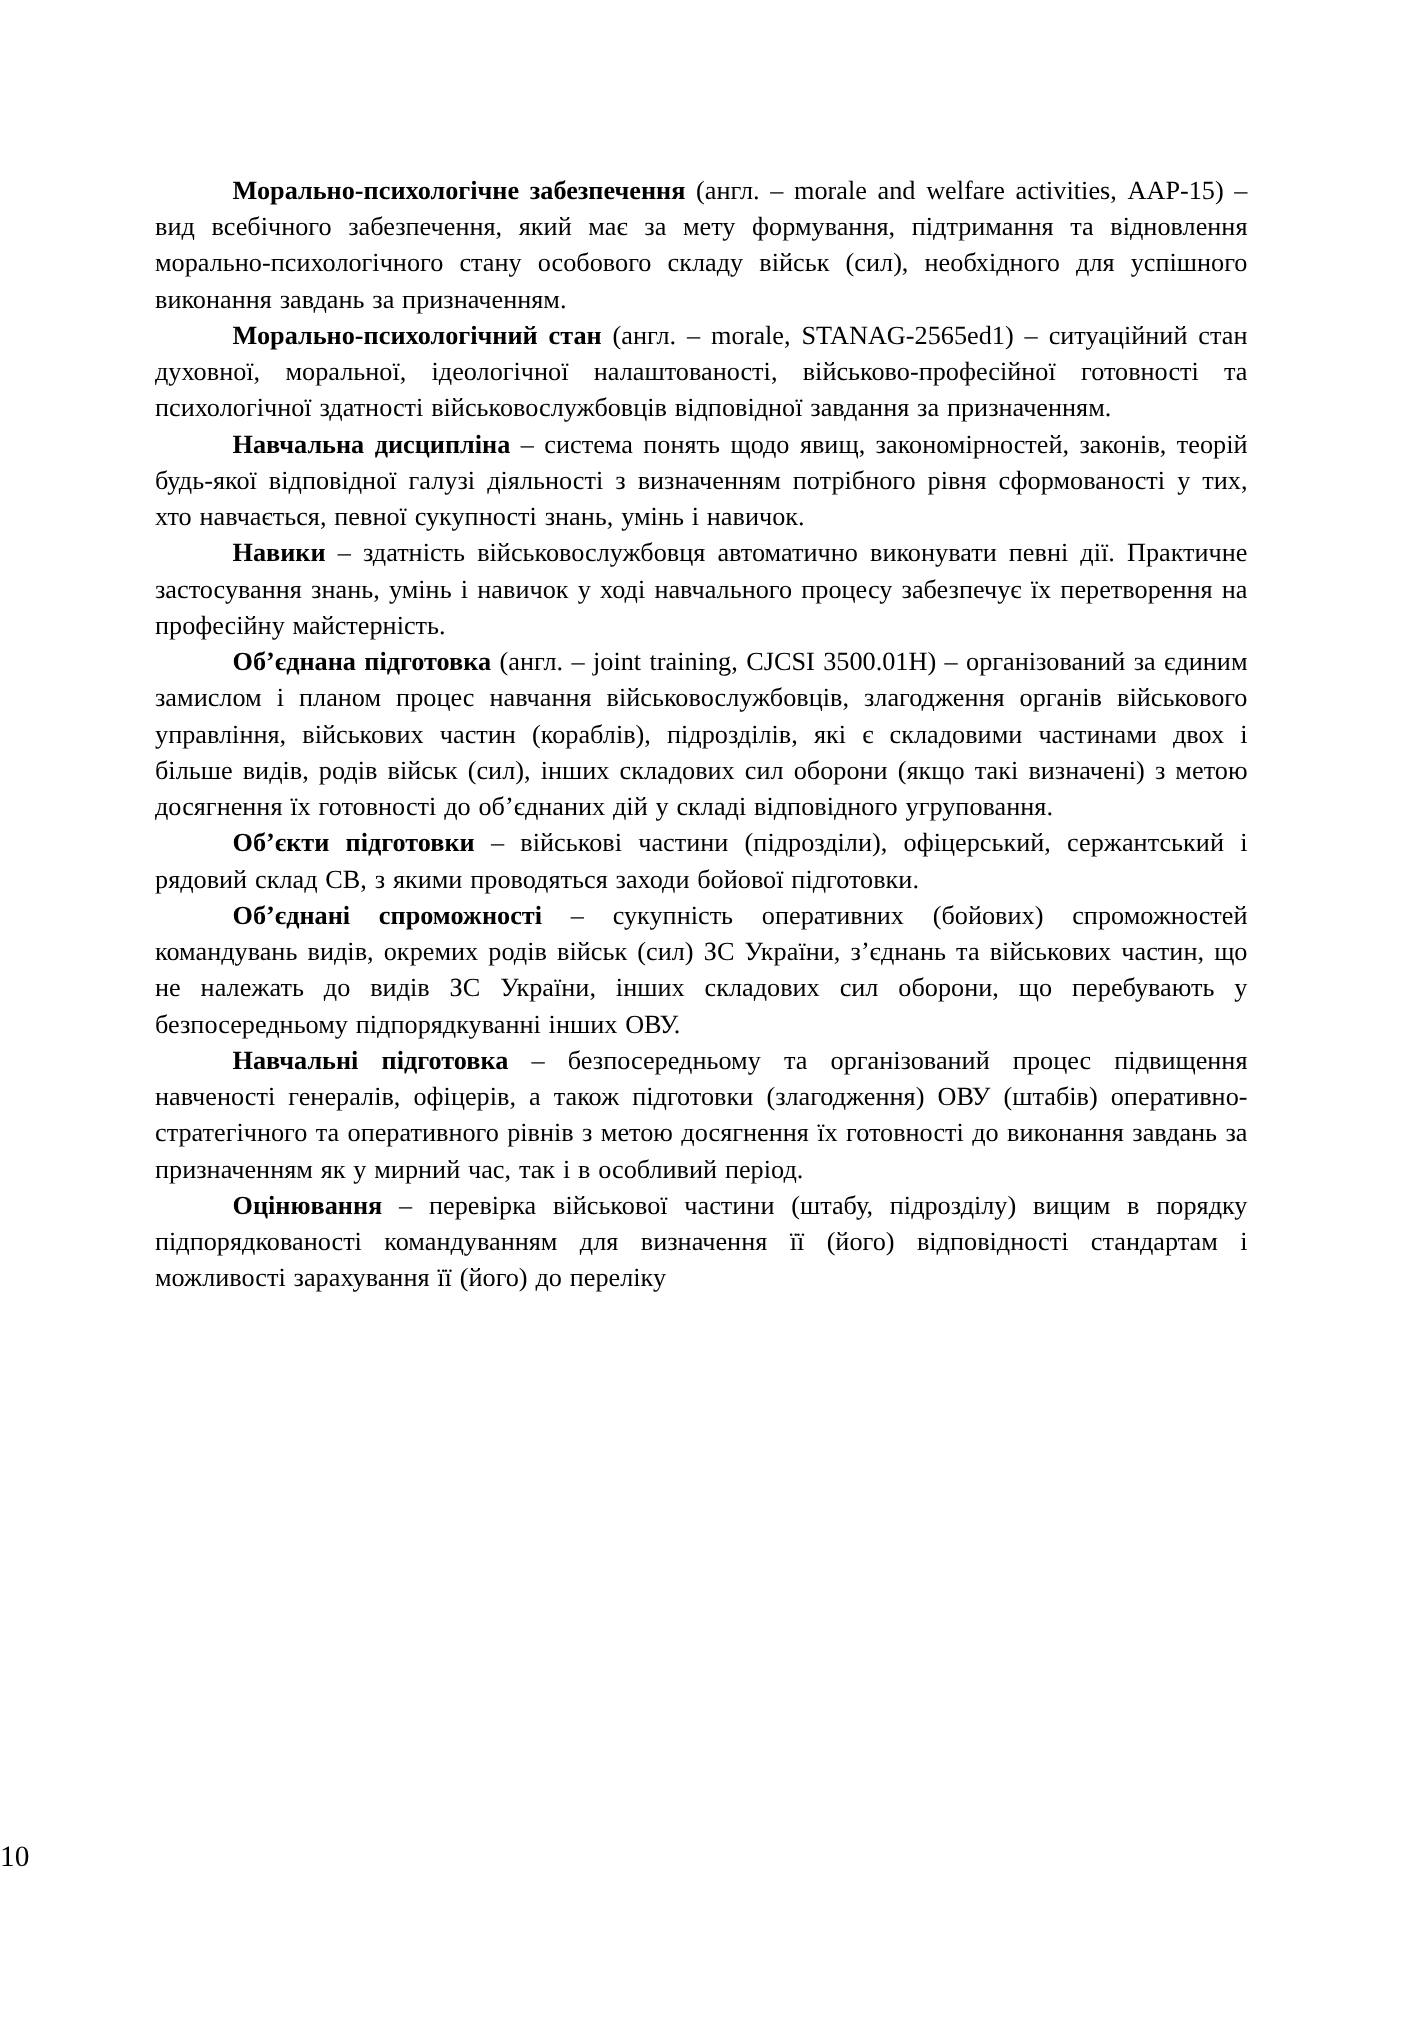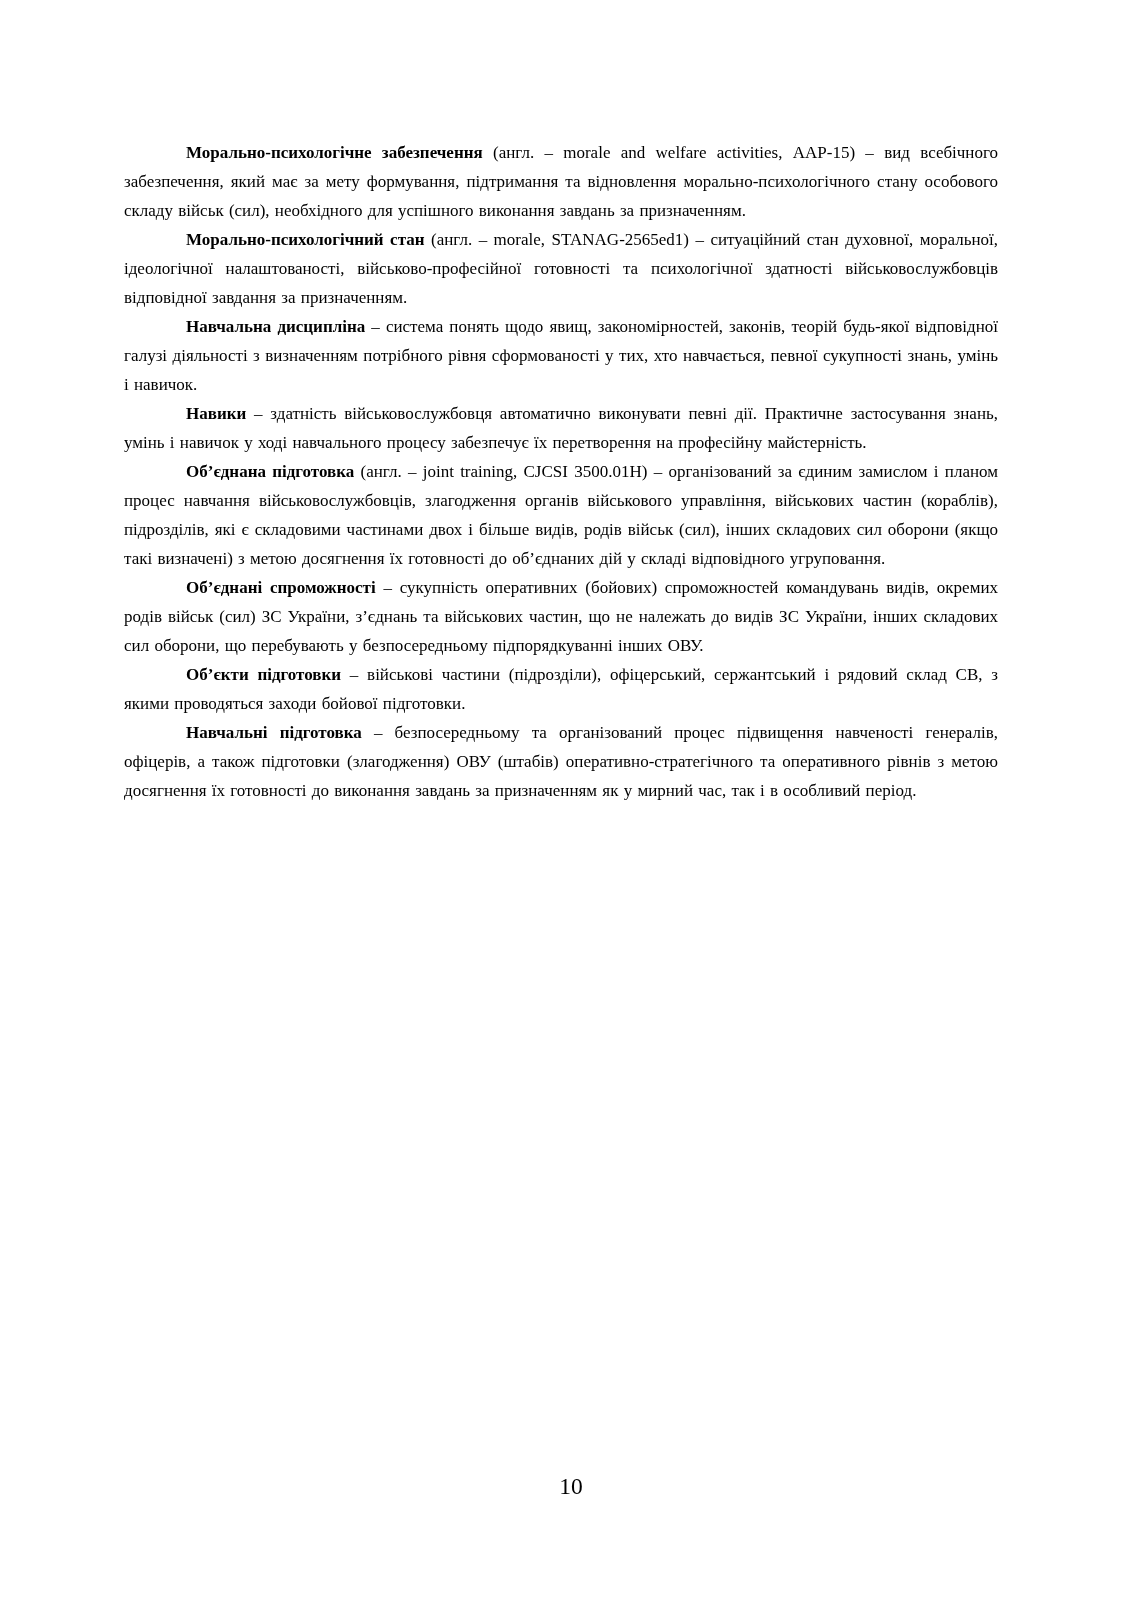--- a/index.html
+++ b/index.html
@@ -17,35 +17,35 @@
       overflow: hidden;
     }
     .content {
       position: absolute;
       left: 124px;
       top: 138px;
       width: 874px;
     }
     .para {
       margin: 0;
-      font-size: 17px;
+      font-size: 21px;
       line-height: 29px;
       text-align: justify;
       text-indent: 62px;
       word-spacing: 1px;
     }
     .term {
       font-weight: bold;
     }
     .page-number {
       position: absolute;
       left: 0;
       top: 1472px;
       width: 100%;
-      text-align: center;
+      text-align: left;
       font-size: 23.5px;
       line-height: 29px;
     }
   </style>
 </head>
 <body>
 
 <div class="page">
   <div class="content">
 
@@ -54,23 +54,24 @@
     <p class="para"><span class="term">Морально-психологічний стан</span><span> (англ. – morale, STANAG-2565ed1) – ситуаційний стан духовної, моральної, ідеологічної налаштованості, військово-професійної готовності та психологічної здатності військовослужбовців відповідної завдання за призначенням.</span></p>
 
     <p class="para"><span class="term">Навчальна дисципліна</span><span> – система понять щодо явищ, закономірностей, законів, теорій будь-якої відповідної галузі діяльності з визначенням потрібного рівня сформованості у тих, хто навчається, певної сукупності знань, умінь і навичок.</span></p>
 
     <p class="para"><span class="term">Навики</span><span> – здатність військовослужбовця автоматично виконувати певні дії. Практичне застосування знань, умінь і навичок у ході навчального процесу забезпечує їх перетворення на професійну майстерність.</span></p>
 
 
 
     <p class="para"><span class="term">Об’єднана підготовка</span><span> (англ. – joint training, CJCSI 3500.01Н) – організований за єдиним замислом і планом процес навчання військовослужбовців, злагодження органів військового управління, військових частин (кораблів), підрозділів, які є складовими частинами двох і більше видів, родів військ (сил), інших складових сил оборони (якщо такі визначені) з метою досягнення їх готовності до об’єднаних дій у складі відповідного угруповання.</span></p>
 
+    <p class="para"><span class="term">Об’єкти підготовки</span><span> – військові частини (підрозділи), офіцерський, сержантський і рядовий склад СВ, з якими проводяться заходи бойової підготовки.</span></p>
+
     <p class="para"><span class="term">Об’єднані спроможності</span><span> – сукупність оперативних (бойових) спроможностей командувань видів, окремих родів військ (сил) ЗС України, з’єднань та військових частин, що не належать до видів ЗС України, інших складових сил оборони, що перебувають у безпосередньому підпорядкуванні інших ОВУ.</span></p>
-
-    <p class="para"><span class="term">Об’єкти підготовки</span><span> – військові частини (підрозділи), офіцерський, сержантський і рядовий склад СВ, з якими проводяться заходи бойової підготовки.</span></p>
 
     <p class="para"><span class="term">Навчальні підготовка</span><span> – безпосередньому та організований процес підвищення навченості генералів, офіцерів, а також підготовки (злагодження) ОВУ (штабів) оперативно-стратегічного та оперативного рівнів з метою досягнення їх готовності до виконання завдань за призначенням як у мирний час, так і в особливий період.</span></p>
 
+    <p class="para"><span class="term">Оцінювання</span><span> – перевірка військової частини (штабу, підрозділу) вищим в порядку підпорядкованості командуванням для визначення її (його) відповідності стандартам і можливості зарахування її (його) до переліку</span></p>
 
   </div>
 
   <div class="page-number">10</div>
 </div>
 
 </body></html>

